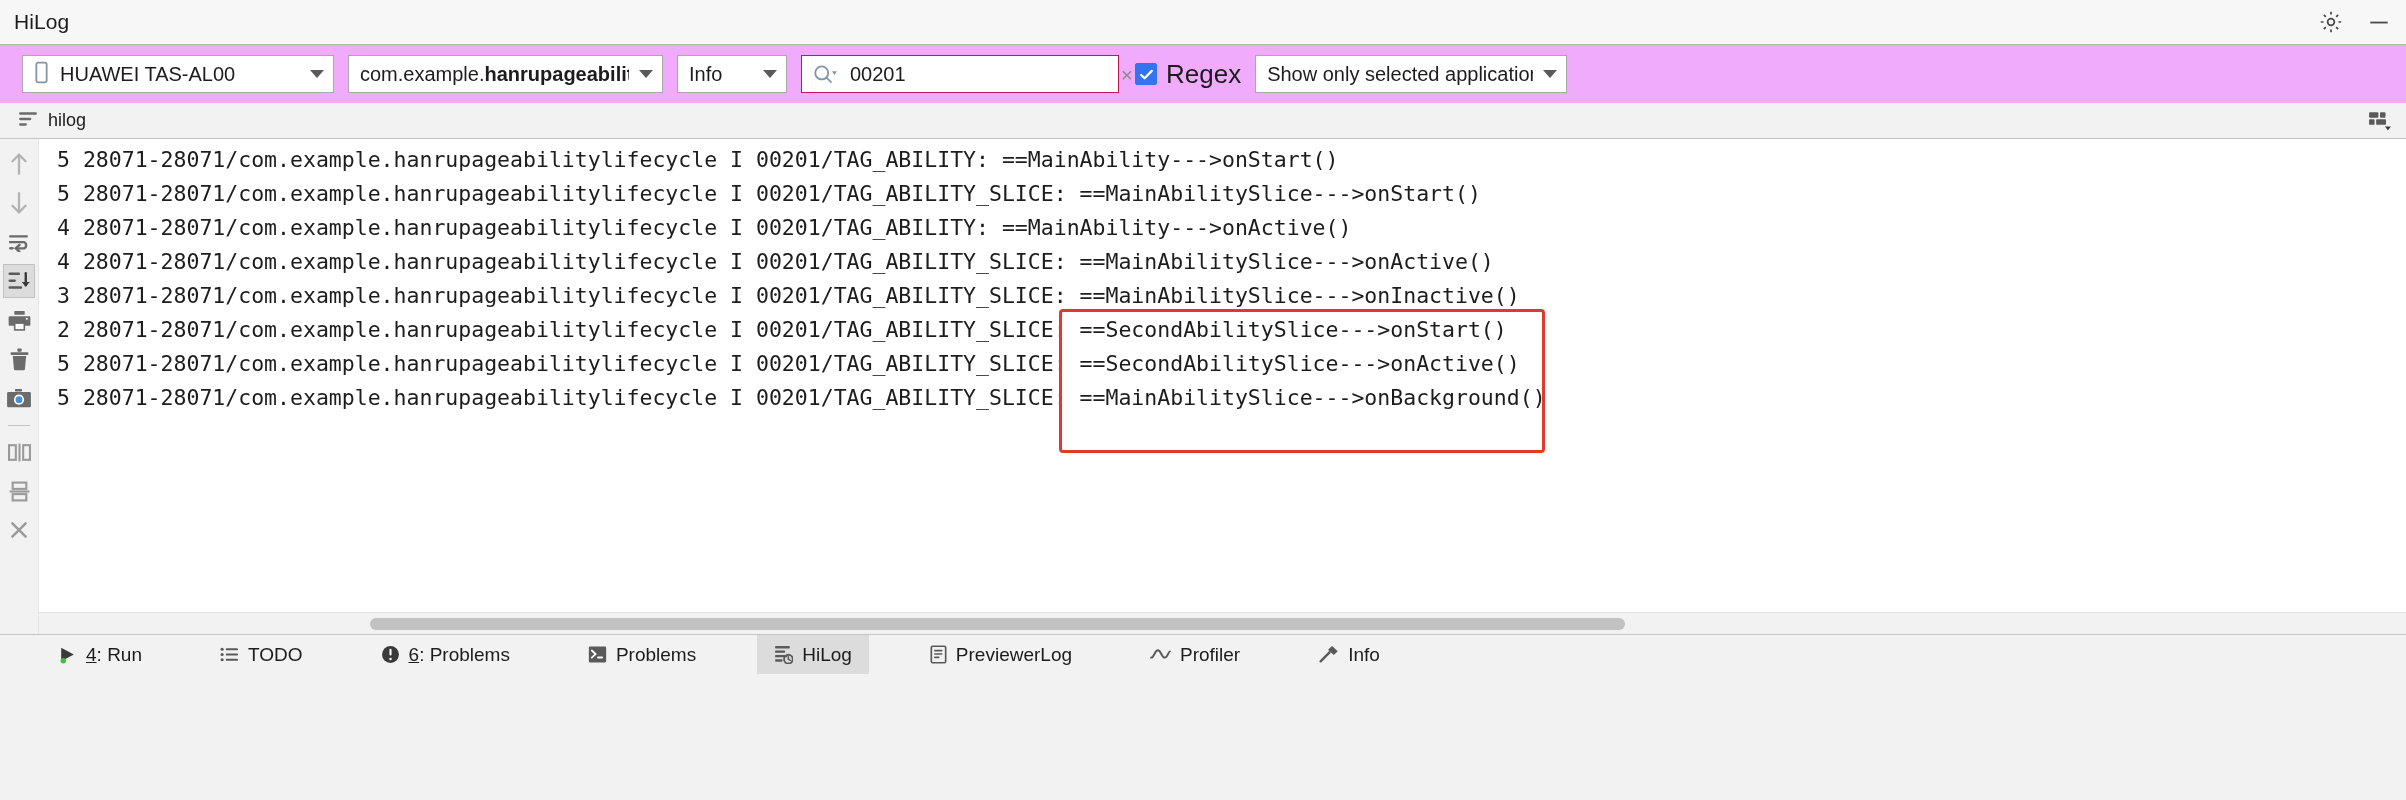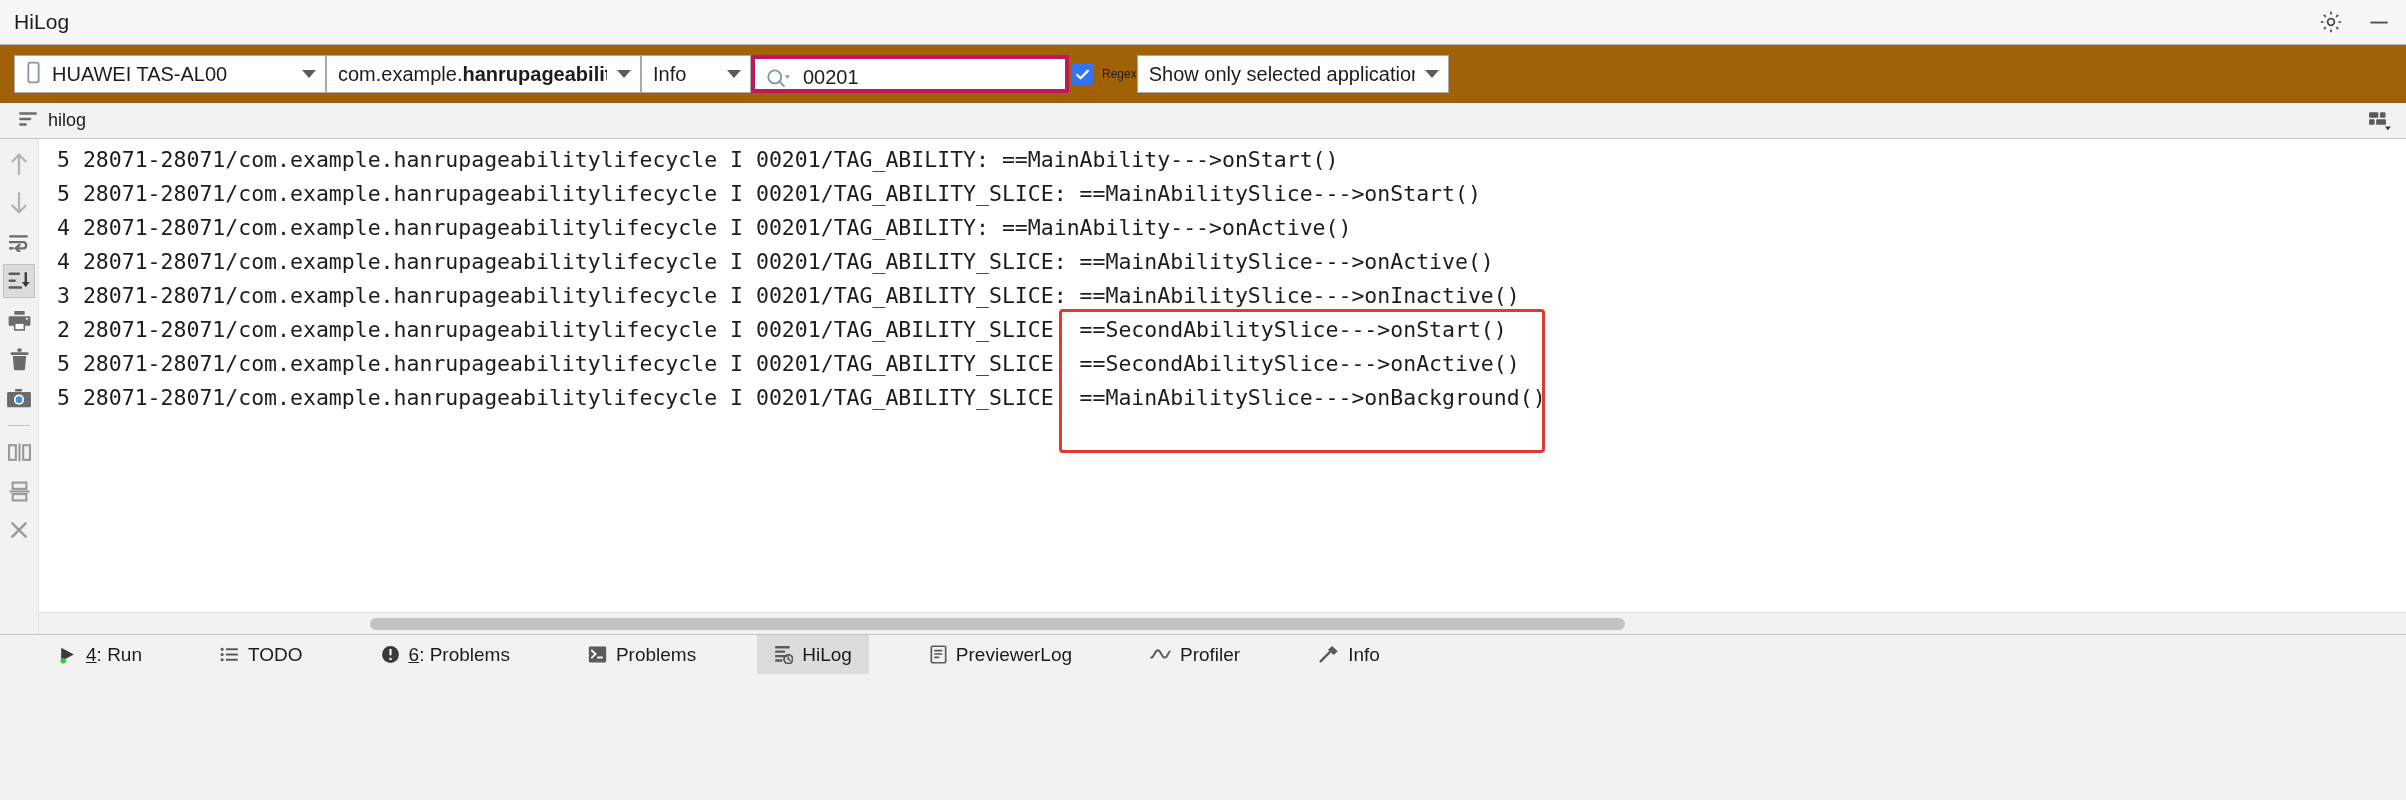--- a/index.html
+++ b/index.html
@@ -24,23 +24,24 @@
   }
   .title-actions {
     position: absolute; right: 14px; top: 0; bottom: 0;
     display: flex; align-items: center; gap: 22px;
   }
   .ticon { width: 26px; height: 26px; display: block; cursor: pointer; }
 
   
   #toolbar {
     height: 58px;
-    background: #a16207;
+    background: #f0abfc;
     display: flex; align-items: center;
-    padding: 0 14px;
+    padding: 0 22px;
+    gap: 14px;
   }
   .combo {
     height: 38px;
     background: #ffffff;
     border: 1px solid #a9a9a9;
     display: flex; align-items: center;
     padding: 0 9px 0 11px;
     cursor: pointer;
     position: relative;
     overflow: hidden;
@@ -62,22 +63,22 @@
   #device-combo { width: 312px; }
   #phone-icon { flex: none; margin-right: 11px; }
   #package-combo { width: 315px; }
   #level-combo { width: 110px; }
   #scope-combo { width: 312px; }
 
   
   #search-box {
     width: 318px; height: 38px;
     background: #fff;
-    border: 4px solid #be185d;
-    display: flex; align-items: flex-end;
+    border: 1px solid #be185d;
+    display: flex; align-items: center;
     padding: 0 6px 0 10px;
   }
   #search-icon-wrap { display: flex; align-items: center; flex: none; cursor: pointer; }
   #search-value {
     flex: 1; font-size: 20px; color: #1c1c1c;
     margin-left: 12px; border: none; outline: none;
     background: transparent;
     font-family: "Liberation Sans", sans-serif;
   }
   #search-clear {
@@ -88,21 +89,21 @@
 
   
   #regex-wrap { display: flex; align-items: center; gap: 9px; cursor: pointer; margin-left: 2px; }
   #regex-check {
     width: 22px; height: 22px;
     background: #3574f0; border: 1px solid #3574f0;
     border-radius: 2px;
     display: flex; align-items: center; justify-content: center;
     flex: none;
   }
-  #regex-label { font-size: 12px; color: #1c1c1c; }
+  #regex-label { font-size: 26px; color: #1c1c1c; }
 
   
   #tabrow {
     height: 36px;
     background: #f2f2f2;
     border-bottom: 1px solid #c4c4c4;
     display: flex; align-items: center;
     padding-left: 18px;
     position: relative;
   }

